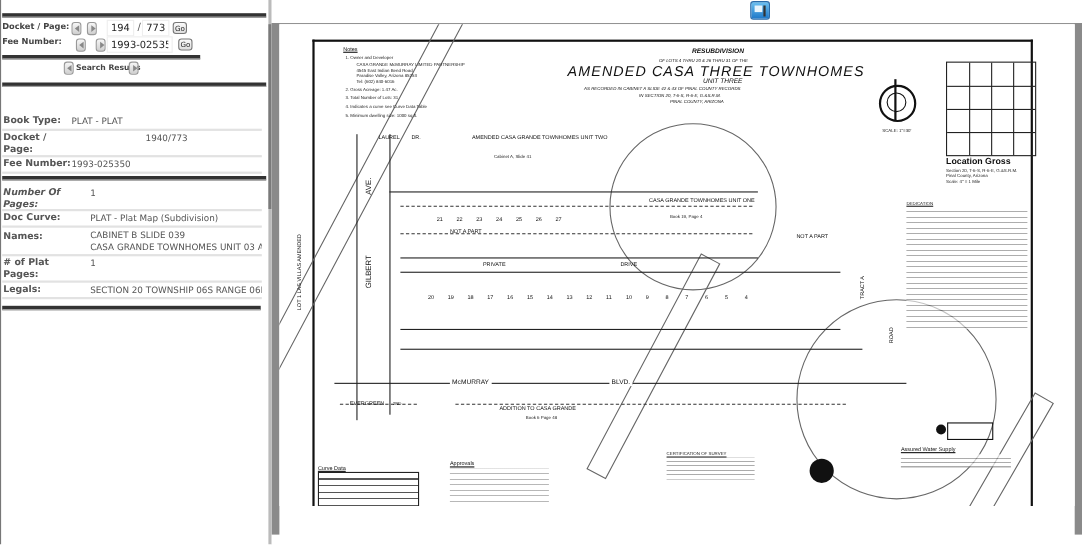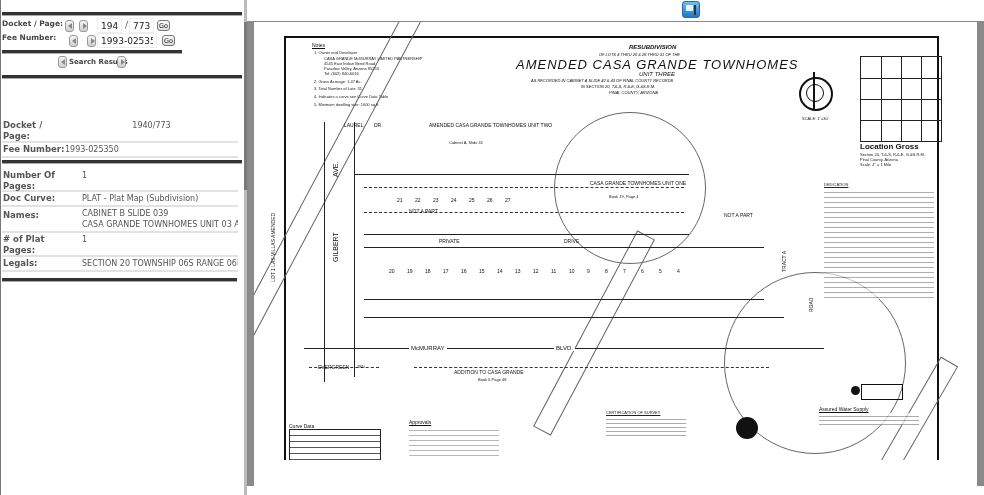--- a/index.html
+++ b/index.html
@@ -75,33 +75,37 @@
   <div class="go-btn" style="left:161px;top:35px;">Go</div>
 
   <div class="hbar" style="top:50px;width:180px;"></div>
 
   <div class="arrow-btn left" style="left:57px;top:56px;"></div>
   <span class="search-res" style="left:68px;top:58px;">Search Results</span>
   <div class="arrow-btn right" style="left:116px;top:56px;"></div>
 
   <div class="hbar" style="top:75px;width:240px;"></div>
 
+  <div class="rec-row" style="top:104px;height:13px;">
+    <span class="rec-lbl" style="top:1px;">Book Type:</span>
+    <span class="rec-val" style="top:1px;">PLAT - PLAT</span>
+  </div>
   <div class="rec-row" style="top:119px;height:22px;">
     <span class="rec-lbl" style="top:1px;width:45px;">Docket / Page:</span>
     <span class="rec-val" style="top:1px;text-align:center;">1940/773</span>
   </div>
   <div class="rec-row" style="top:143px;height:13px;">
     <span class="rec-lbl" style="top:1px;">Fee Number:</span>
     <span class="rec-val" style="top:1px;">1993-025350</span>
   </div>
 
   <div class="hbar" style="top:160px;width:240px;"></div>
 
   <div class="rec-row" style="top:169px;height:21px;">
-    <span class="rec-lbl" style="top:1px;width:55px;">Number Of Pages:</span>
+    <span class="rec-lbl" style="top:1px;width:55px;font-style:italic;">Number Of Pages:</span>
     <span class="rec-val" style="left:80px;top:1px;">1</span>
   </div>
   <div class="rec-row" style="top:192px;height:13px;">
     <span class="rec-lbl" style="top:1px;">Doc Curve:</span>
     <span class="rec-val" style="left:80px;top:1px;width:156px;">PLAT - Plat Map (Subdivision)</span>
   </div>
   <div class="rec-row" style="top:207px;height:24px;">
     <span class="rec-lbl" style="top:3px;">Names:</span>
     <span class="rec-val" style="left:80px;top:1px;width:156px;">CABINET B SLIDE 039</span>
     <span class="rec-val" style="left:80px;top:12px;width:156px;">CASA GRANDE TOWNHOMES UNIT 03 AME</span>
@@ -134,21 +138,21 @@
   <div class="frame"></div>
 
   <div class="wm" style="left:60px;top:-30px;width:18px;height:380px;transform:rotate(28deg);"></div>
   <div class="wm" style="left:300px;top:90px;width:150px;height:150px;border-radius:50%;"></div>
   <div class="wm" style="left:330px;top:200px;width:18px;height:220px;transform:rotate(28deg);"></div>
   <div class="wm" style="left:470px;top:250px;width:180px;height:180px;border-radius:50%;"></div>
   <div class="wm" style="left:650px;top:330px;width:18px;height:140px;transform:rotate(30deg);"></div>
 
   <span class="ink title-sm" style="left:375px;top:22px;font-size:6px;font-weight:bold;">RESUBDIVISION</span>
   <span class="ink title-sm" style="left:345px;top:30px;font-size:4px;">OF LOTS 4 THRU 20 &amp; 26 THRU 31 OF THE</span>
-  <span class="ink title-big" style="left:262px;top:35px;">AMENDED CASA GRANDE TOWNHOMES</span>
+  <span class="ink title-big" style="left:262px;top:35px;">AMENDED CASA THREE TOWNHOMES</span>
   <span class="ink title-sm" style="left:385px;top:49px;font-size:6px;">UNIT THREE</span>
   <span class="ink title-sm" style="left:277px;top:56px;font-size:4px;">AS RECORDED IN CABINET A SLIDE 42 &amp; 43 OF PINAL COUNTY RECORDS</span>
   <span class="ink title-sm" style="left:327px;top:62px;font-size:4px;">IN SECTION 20, T-6-S, R-6-E, G.&amp;S.R.M.</span>
   <span class="ink title-sm" style="left:355px;top:68px;font-size:4px;">PINAL COUNTY, ARIZONA</span>
 
   <span class="ink" style="left:58px;top:20px;font-size:5px;text-decoration:underline;">Notes</span>
   <span class="ink tiny" style="left:60px;top:28px;">1. Owner and Developer</span>
   <span class="ink tiny" style="left:70px;top:34px;">CASA GRANDE McMURRAY LIMITED PARTNERSHIP</span>
   <span class="ink tiny" style="left:70px;top:39px;">4545 East Indian Bend Road</span>
   <span class="ink tiny" style="left:70px;top:44px;">Paradise Valley, Arizona 85253</span>

